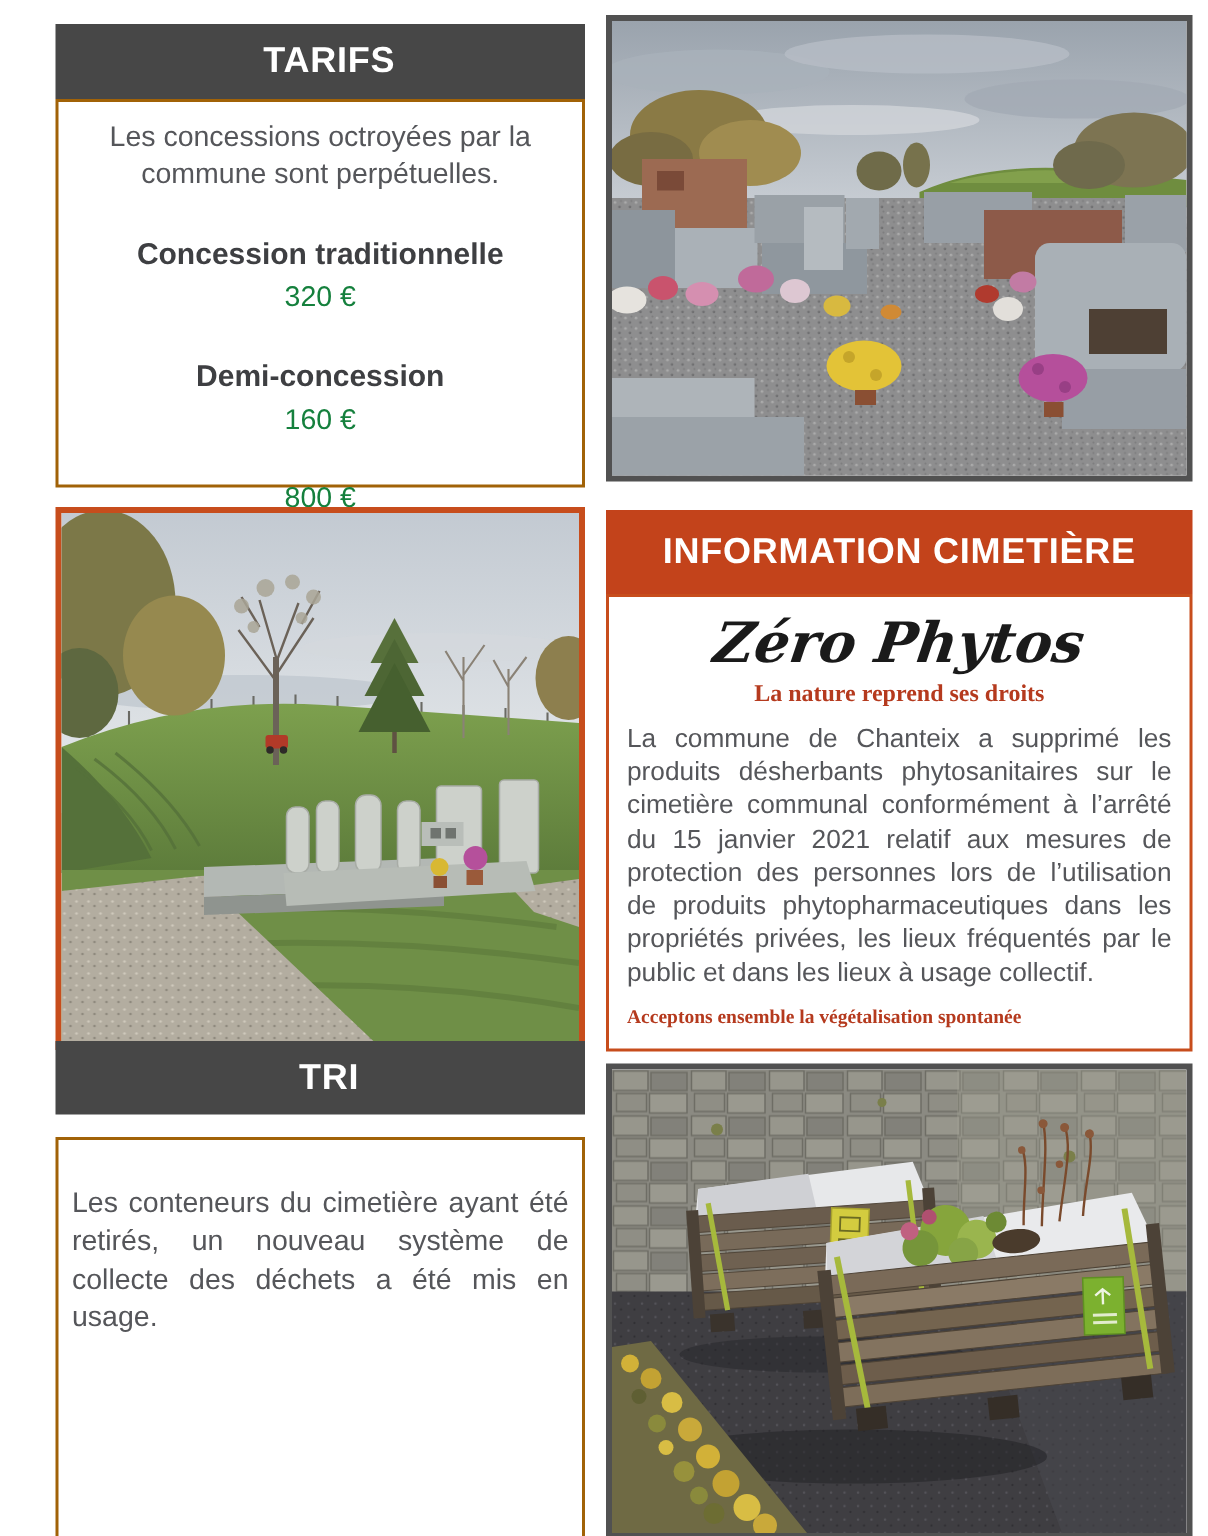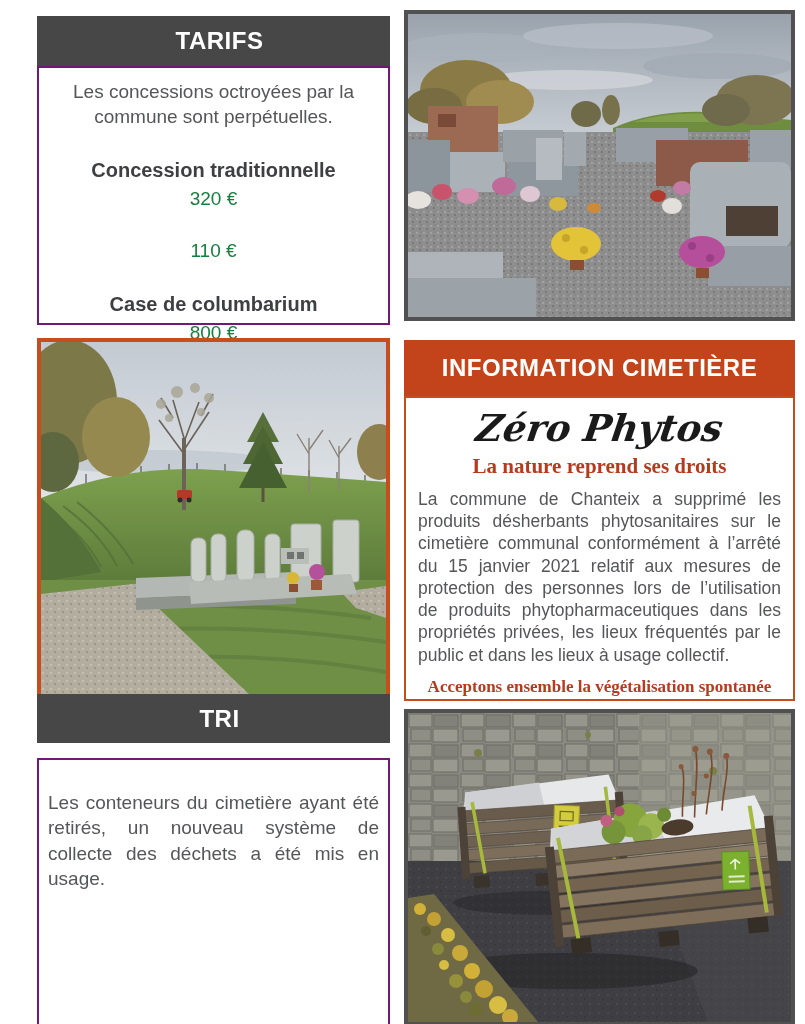--- a/index.html
+++ b/index.html
@@ -4,43 +4,43 @@
 <style>
   html,body{margin:0;padding:0;background:#ffffff;}
   #page{position:relative;width:805px;height:1024px;background:#ffffff;overflow:hidden;
         font-family:"Liberation Sans",sans-serif;}
   .abs{position:absolute;box-sizing:border-box;}
   .section-title{display:flex;align-items:center;justify-content:center;
         color:#ffffff;font-weight:700;font-size:24px;letter-spacing:.5px;}
   .hdr-dark{background:#474747;padding-left:12px;}
   .hdr-red{background:#c3431b;}
   .panel{background:#ffffff;}
-  .border-dark{border:2px solid #701a75;}
+  .border-dark{border:2px solid #a16207;}
   .border-orange{border:2px solid #c74d1c;}
   .frame{line-height:0;}
   .frame-dark{border:4px solid #515151;}
   .frame-orange{border:4px solid #c74d1c;}
   .frame svg{width:100%;height:100%;display:block;}
 
   
   .tarifs-body{padding-top:11px;text-align:center;color:#55565a;font-size:19px;line-height:1.33;}
   .tarifs-intro{width:86%;margin:0 auto;}
   .tarif-item{margin-top:27px;}
   .tarif-label{font-weight:700;color:#3e3f42;font-size:20px;}
   .tarif-price{color:#15803d;font-size:19px;margin-top:3px;}
 
   
   .info-body{padding:6px 12px 0 12px;color:#55565a;}
   .script-heading{text-align:center;font-family:"DejaVu Serif",serif;font-style:italic;font-weight:700;
         font-size:37px;color:#1a1a1a;transform:skewX(-8deg);margin-top:2px;}
   .info-sub{text-align:center;font-family:"Liberation Serif",serif;font-weight:700;
-        font-size:21px;color:#b53a1e;margin-top:4px;}
+        font-size:16px;color:#b53a1e;margin-top:4px;}
   .info-par{text-align:justify;font-size:17.5px;line-height:1.27;margin-top:9px;}
-  .info-footer{text-align:center;font-family:"Liberation Serif",serif;font-weight:700;
-        font-size:17px;color:#b53a1e;margin-top:11px;}
+  .info-footer{font-family:"Liberation Serif",serif;font-weight:700;
+        font-size:13px;color:#b53a1e;margin-top:11px;}
 
   
   .tri-body{padding:30px 9px 0 9px;color:#55565a;font-size:19px;line-height:1.34;}
   .tri-par{text-align:justify;margin:0 0 23px 0;}
 </style>
 </head>
 <body>
 
 <div id="page">
 
@@ -48,24 +48,24 @@
     <span>TARIFS</span>
   </div>
 
   <div class="abs panel border-dark tarifs-body" style="left:37px;top:66px;width:353px;height:259px;">
     <div class="tarifs-intro">Les concessions octroyées par la commune sont perpétuelles.</div>
     <div class="tarif-item">
       <div class="tarif-label">Concession traditionnelle</div>
       <div class="tarif-price">320 €</div>
     </div>
     <div class="tarif-item">
-      <div class="tarif-price">110 €</div>
+      <div class="tarif-label">Demi-concession</div>
+      <div class="tarif-price">160 €</div>
     </div>
     <div class="tarif-item">
-      <div class="tarif-label">Case de columbarium</div>
       <div class="tarif-price">800 €</div>
     </div>
   </div>
 
   <div class="abs frame frame-dark" style="left:404px;top:10px;width:391px;height:311px;">
     <svg viewBox="0 0 383 303" preserveAspectRatio="none">
       <defs>
         <linearGradient id="sky1" x1="0" y1="0" x2="0" y2="1">
           <stop offset="0" stop-color="#9aa3ad"></stop>
             <stop offset="1" stop-color="#ccd1d7"></stop>

